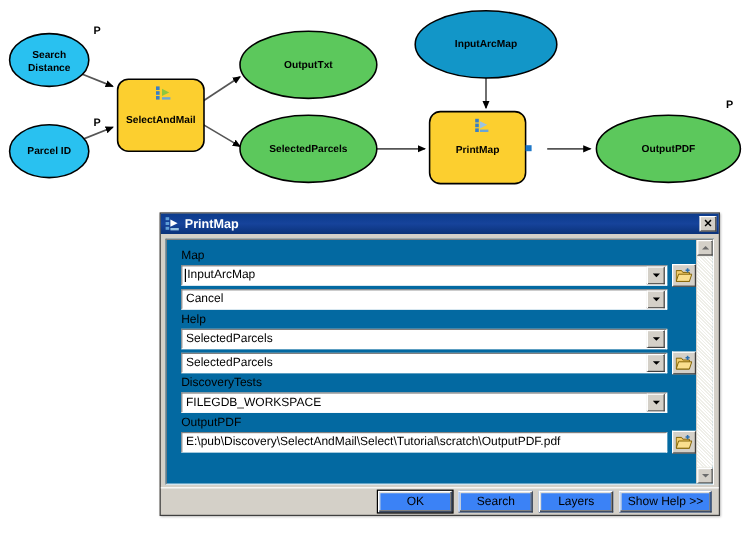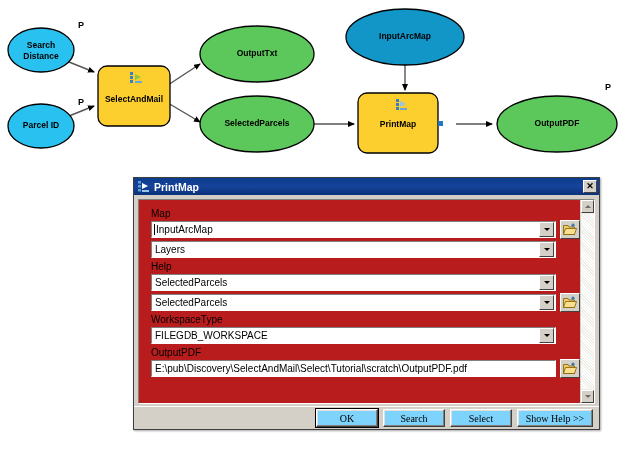--- a/index.html
+++ b/index.html
@@ -100,21 +100,21 @@
   }
   .params-frame {
     position: absolute;
     left: 4px;
     top: 4px;
     right: 4px;
     bottom: 4px;
     border: 1px solid #ffffff;
     border-top-color: #808080;
     border-left-color: #808080;
-    background: #b91c1c;
+    background: #0369a1;
     box-sizing: border-box;
     overflow: hidden;
   }
   .params-inner {
     position: absolute;
     left: 0; top: 0;
     right: 14px;
     bottom: 0;
     padding: 8px 0 0 12px;
     box-sizing: border-box;
@@ -258,27 +258,27 @@
     align-items: center;
     justify-content: flex-end;
     padding-right: 6px;
     box-sizing: border-box;
     border-top: 1px solid #ffffff;
   }
   .dlg-btn {
     height: 18px;
     min-width: 62px;
     margin-left: 5px;
-    background: #7dd3fc;
+    background: #3b82f6;
     border: 1px solid #ffffff;
     border-right-color: #404040;
     border-bottom-color: #404040;
     box-shadow: inset -1px -1px 0 #808080, inset 1px 1px 0 #dfdfdc;
     font-size: 10px;
-    font-family: Liberation Serif, serif;
+    font-family: Liberation Sans, sans-serif;
     color: #000000;
     display: flex;
     align-items: center;
     justify-content: center;
     box-sizing: border-box;
     cursor: default;
     padding: 0 6px;
   }
   .dlg-btn.default {
     outline: 1px solid #000000;
@@ -403,21 +403,21 @@
                 <path d="M10,0.5 L10,4" stroke="#2a6fb0" stroke-width="1.3"></path>
                 <path d="M8.3,2.2 L11.7,2.2" stroke="#2a6fb0" stroke-width="1.3"></path>
               </svg>
             </div>
           </div>
         </div>
 
         <div class="field-block">
           <div class="field-row">
             <div class="input-wrap">
-              <span class="input-text">Layers</span>
+              <span class="input-text">Cancel</span>
               <span class="combo-arrow">
                   <i></i>
                 </span>
             </div>
             <div class="browse-spacer"></div>
           </div>
         </div>
 
         <div class="field-block">
           <div class="field-label">Help</div>
@@ -445,21 +445,21 @@
                 <path d="M0.5,2.5 L5,2.5 L6,4 L11.5,4 L11.5,11.5 L0.5,11.5 Z" fill="#f2cc6b" stroke="#806000" stroke-width="0.8"></path>
                 <path d="M2.5,5.5 L13.5,5.5 L11.5,11.5 L0.5,11.5 Z" fill="#fadf8e" stroke="#806000" stroke-width="0.8"></path>
                 <path d="M10,0.5 L10,4" stroke="#2a6fb0" stroke-width="1.3"></path>
                 <path d="M8.3,2.2 L11.7,2.2" stroke="#2a6fb0" stroke-width="1.3"></path>
               </svg>
             </div>
           </div>
         </div>
 
         <div class="field-block">
-          <div class="field-label">WorkspaceType</div>
+          <div class="field-label">DiscoveryTests</div>
           <div class="field-row">
             <div class="input-wrap">
               <span class="input-text">FILEGDB_WORKSPACE</span>
               <span class="combo-arrow">
                   <i></i>
                 </span>
             </div>
             <div class="browse-spacer"></div>
           </div>
         </div>
@@ -491,16 +491,16 @@
         <div class="sb-btn down">
             <i></i>
           </div>
       </div>
     </div>
   </div>
 
   <div class="button-bar">
     <div class="dlg-btn default">OK</div>
     <div class="dlg-btn">Search</div>
-    <div class="dlg-btn">Select</div>
+    <div class="dlg-btn">Layers</div>
     <div class="dlg-btn wide">Show Help &gt;&gt;</div>
   </div>
 </div>
 
 </body></html>

